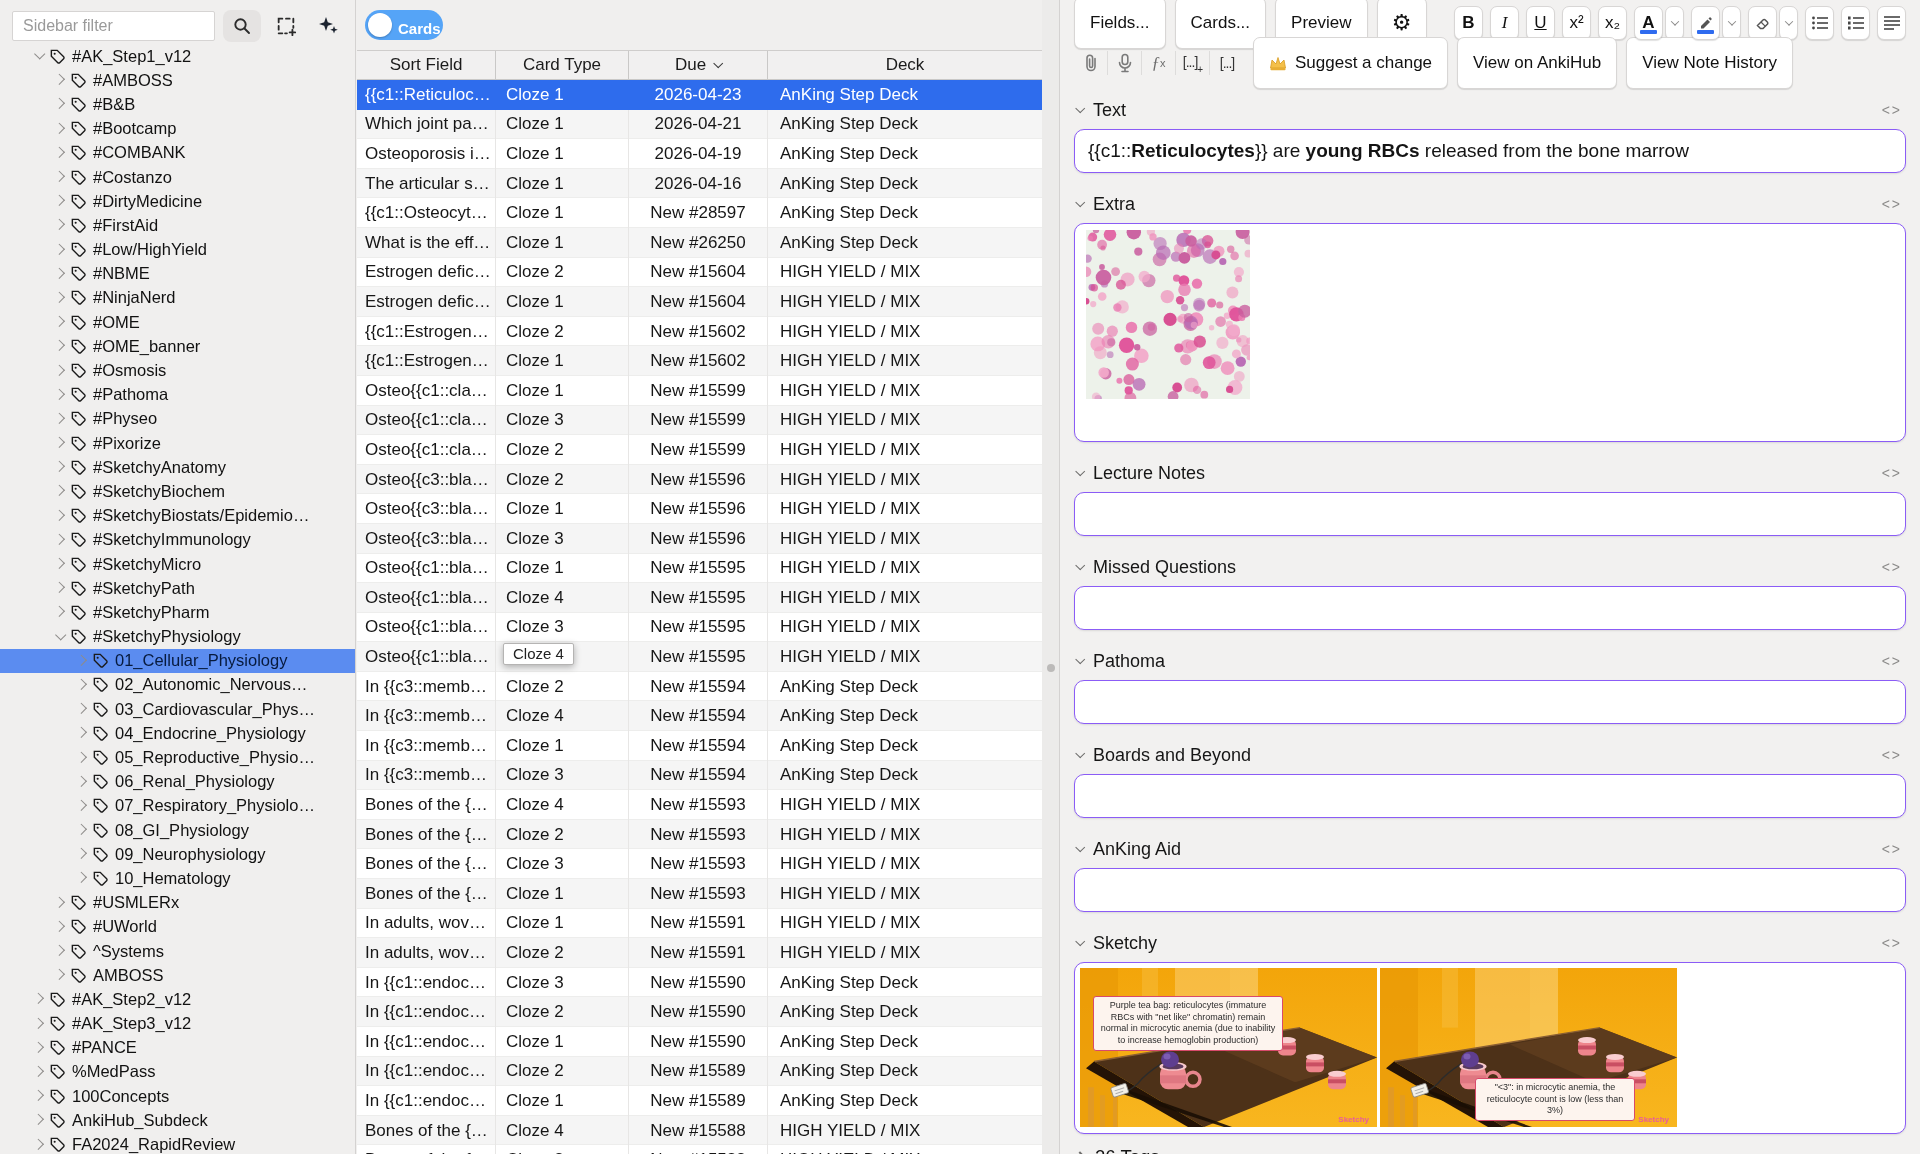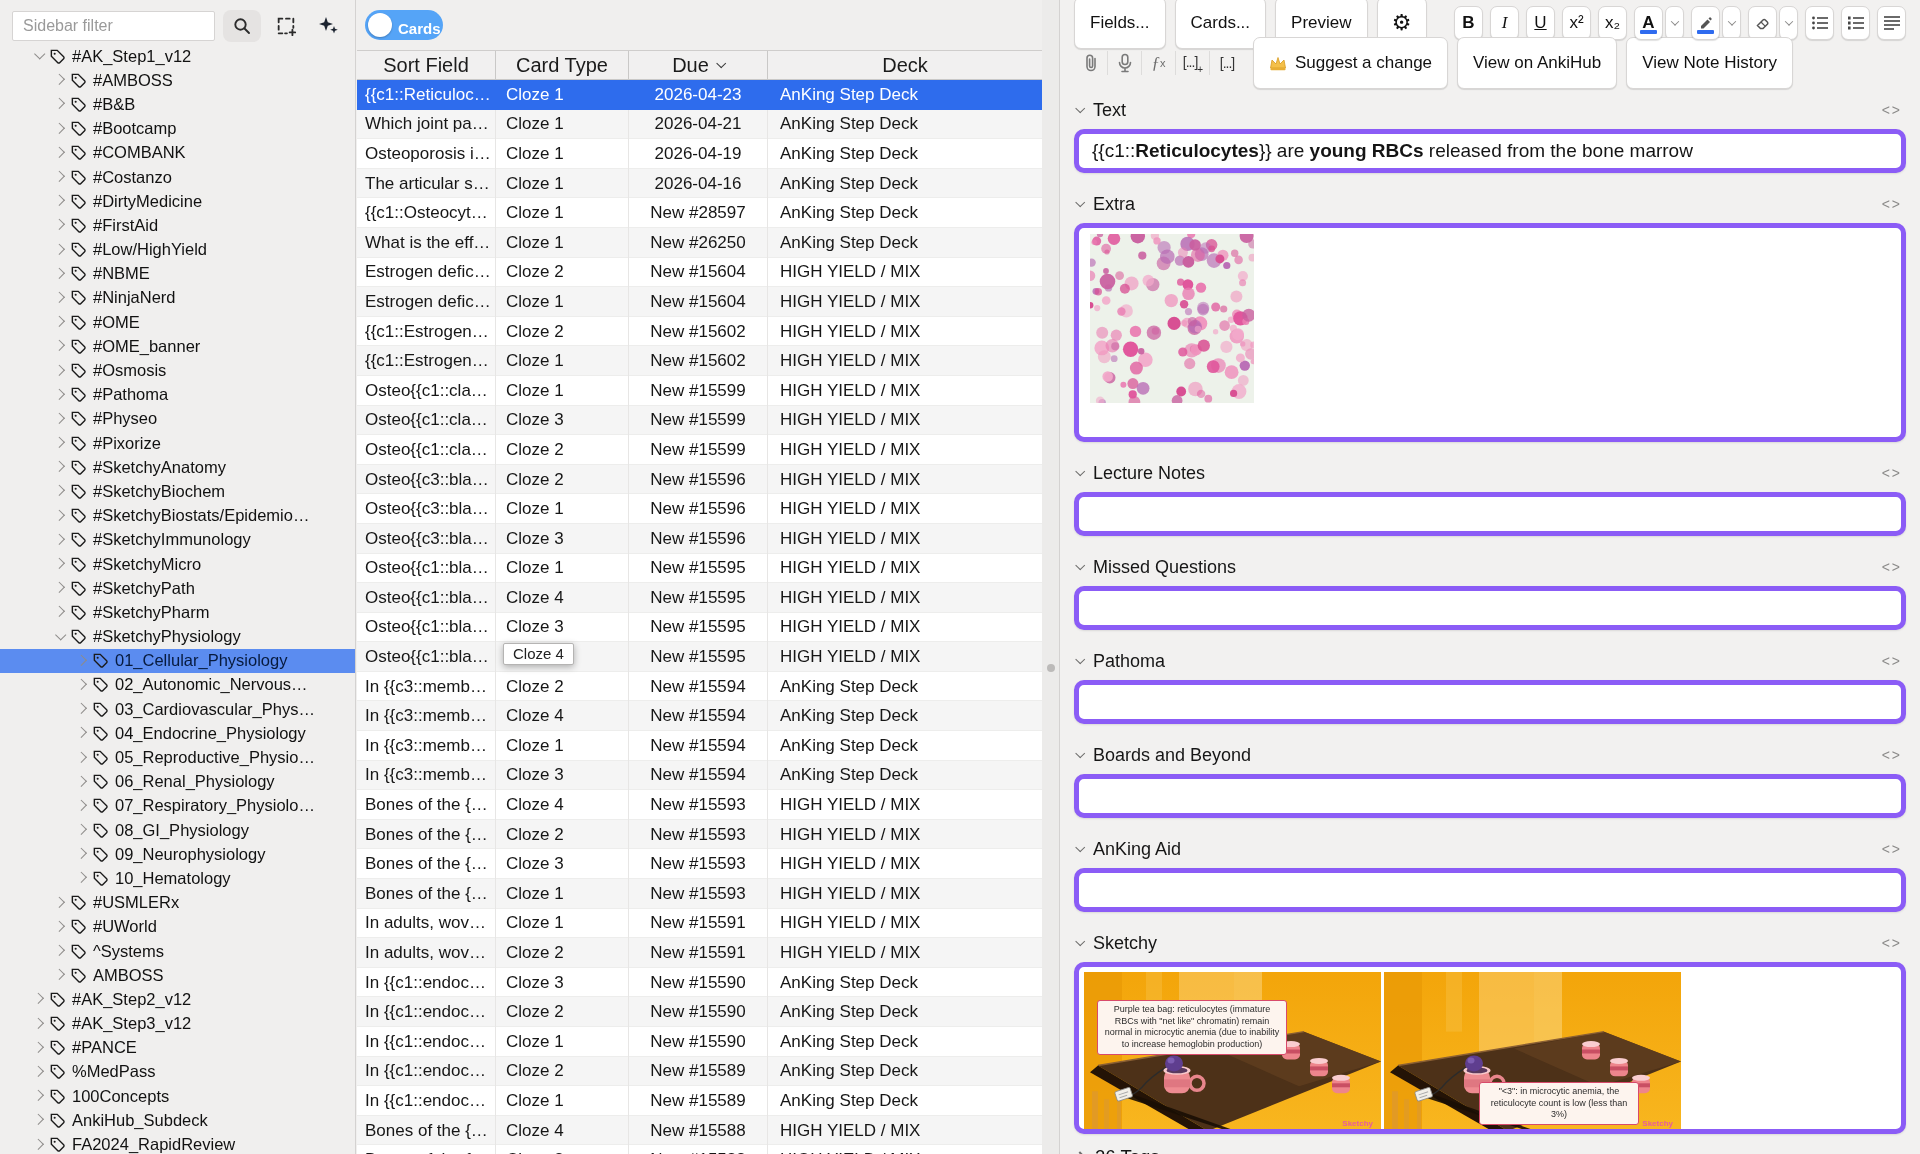--- a/index.html
+++ b/index.html
@@ -30,21 +30,21 @@
   .center-top { height:50px; display:flex; align-items:center; padding:0 4px 0 8px; gap:12px; }
   .cards-toggle { width:78px; height:30px; border-radius:15px; background:#55a4f7; display:flex; align-items:flex-end; padding:3px; flex:none; }
   .toggle-knob { width:24px; height:24px; border-radius:50%; background:#fff; box-shadow:0 1px 2px rgba(0,0,0,.25); flex:none; }
   .toggle-label { color:#fff; font-size:15px; font-weight:700; margin-left:6px; }
   .search-wrap { position:relative; flex:1; height:30px; }
   .search-input { width:100%; height:30px; border:1px solid #d2d0cf; border-radius:7px; background:#fff; font-size:16.5px; padding:0 38px 0 10px; color:#111; outline:none; }
   .pink-btn { position:absolute; right:3px; top:3px; width:26px; height:24px; border-radius:7px; background:#f75fa8; border:none; display:flex; align-items:center; justify-content:center; }
   .pink-btn .chev2 { width:8px; height:8px; border-right:2.4px solid #fff; border-bottom:2.4px solid #fff; transform:rotate(45deg) translate(-1px,-2px); }
   .table { position:absolute; left:0; right:0; top:50px; bottom:0; background:#fff; border-top:1px solid #cfcdcc; overflow:hidden; }
   .thead { display:flex; height:29px; background:#f1f0f0; border-bottom:1px solid #c9c8c7; }
-  .th { display:flex; align-items:center; justify-content:center; font-size:20px; color:#1b1b1b; border-right:1px solid #c9c8c7; gap:8px; }
+  .th { display:flex; align-items:center; justify-content:center; font-size:17px; color:#1b1b1b; border-right:1px solid #c9c8c7; gap:8px; }
   .th:last-child { border-right:none; }
   .c1 { width:139px; flex:none; } .c2 { width:133px; flex:none; } .c3 { width:139px; flex:none; } .c4 { flex:1; min-width:0; }
   .sort-chev { width:7px; height:7px; border-right:1.8px solid #3a3a3a; border-bottom:1.8px solid #3a3a3a; transform:rotate(45deg) translate(-1px,-2px); }
   .tbody { position:relative; }
   .trow { display:flex; height:29.6px; position:relative; box-shadow:inset 0 -1px 0 #ededec; }
   .tbody > div:nth-of-type(even) { background:#f5f5f5; }
   .td { display:flex; align-items:center; font-size:17px; color:#161616; white-space:nowrap; overflow:hidden; border-right:1px solid #e7e6e5; }
   .td.c1 { padding-left:8px; } .td.c2 { padding-left:10px; } .td.c3 { justify-content:center; } .td.c4 { padding-left:12px; border-right:none; }
   .trow.sel { background:#2e6ced !important; box-shadow:none; }
   .trow.sel .td { color:#fff; border-color:transparent; }
@@ -76,21 +76,21 @@
   .fx sub { font-size:11px; }
   .cloze-txt { font-size:14px; color:#333; letter-spacing:-1px; position:relative; }
   .cloze-txt sub { font-size:10px; position:relative; top:3px; }
   .gear-glyph { font-size:22px; color:#111; line-height:1; }
 
   .sec { margin-top:20px; }
   .sec-head { display:flex; align-items:center; gap:10px; height:22px; }
   .schev { width:7px; height:7px; border-right:1.8px solid #6e6d6c; border-bottom:1.8px solid #6e6d6c; transform:rotate(45deg) translate(-1px,-2px); flex:none; margin-left:2px; }
   .sec-title { font-size:18px; color:#161616; }
   .code-icon { margin-left:auto; font-size:14px; color:#8b8a89; letter-spacing:2px; margin-right:4px; }
-  .fbox { margin-top:8px; background:#fff; border:5px solid #8b5cf6; border-radius:10px; box-shadow:0 1px 2px rgba(0,0,0,.10); }
+  .fbox { margin-top:8px; background:#fff; border:1px solid #8b5cf6; border-radius:10px; box-shadow:0 1px 2px rgba(0,0,0,.10); }
   .fbox.txt { height:44px; display:flex; align-items:center; padding:0 13px; font-size:19px; }
   .fbox.empty { height:44px; }
   .fbox.extra { height:219px; padding:6px 11px; overflow:hidden; }
   .smear { width:164px; height:169px; display:block; }
   .credit { margin-top:24px; font-size:17px; font-style:italic; color:#111; white-space:nowrap; }
   .credit a { color:#1d1dd8; text-decoration:underline; }
   .fbox.sketchy { height:172px; padding:5px; overflow:hidden; }
   .panels { display:flex; gap:3px; }
   .panel { position:relative; width:297px; height:159px; flex:none; overflow:hidden; }
   .cap { position:absolute; background:#fdf4ee; border:1.5px solid #d84a6b; border-radius:3px; color:#2c2c2c; font-size:9px; line-height:1.3; text-align:center; padding:3px 5px; }

